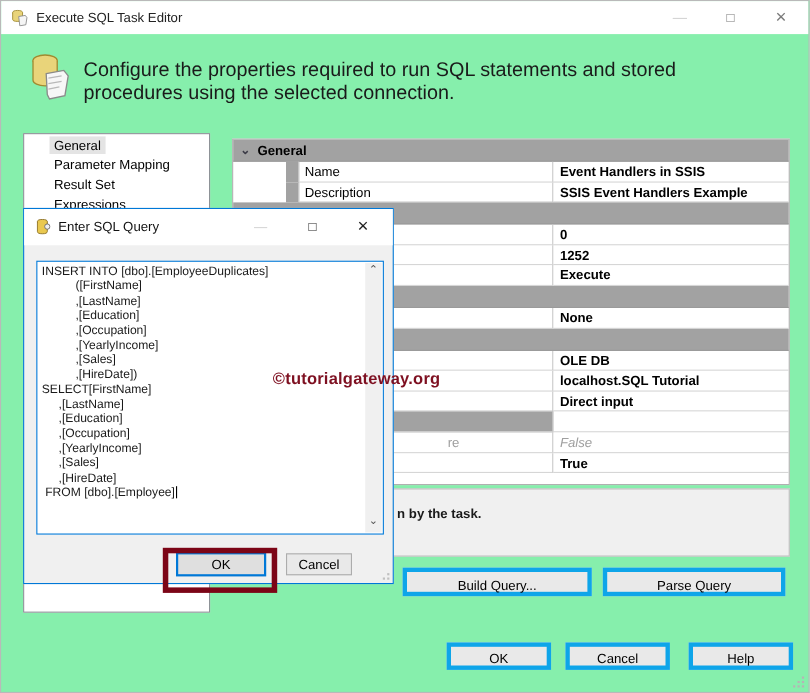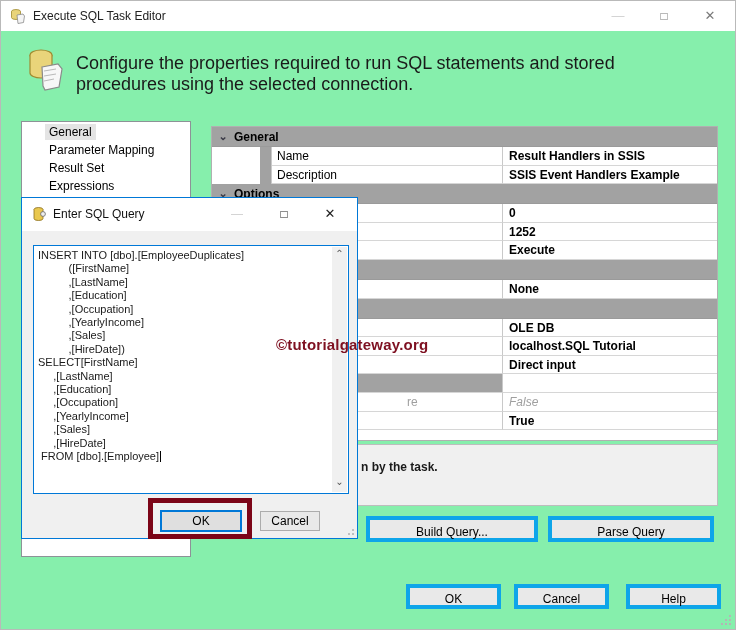--- a/index.html
+++ b/index.html
@@ -52,21 +52,21 @@
   .btn-ok-main { left:405px; top:583px; width:95px; height:25px; line-height:23px; }
   .btn-cancel-main { left:513px; top:583px; width:95px; height:25px; line-height:23px; }
   .btn-help { left:625px; top:583px; width:95px; height:25px; line-height:23px; }
 
   .grip { position:absolute; right:4px; bottom:4px; width:10px; height:10px; }
   .grip i { position:absolute; width:2px; height:2px; background:#b5b5b5; }
   .grip i:nth-child(1){right:0;bottom:0}.grip i:nth-child(2){right:4px;bottom:0}.grip i:nth-child(3){right:0;bottom:4px}
   .grip i:nth-child(4){right:8px;bottom:0}.grip i:nth-child(5){right:0;bottom:8px}.grip i:nth-child(6){right:4px;bottom:4px}
 
   
-  .popup { position:absolute; left:20px; top:196px; width:337px; height:342px; background:#f0f0f0; border:1px solid #0078d7; z-index:50; }
+  .popup { position:absolute; left:20px; top:188px; width:337px; height:342px; background:#f0f0f0; border:1px solid #0078d7; z-index:50; }
   .popup .ptitlebar { position:absolute; left:0; top:0; width:100%; height:33px; background:#fff; }
   .popup .picon { position:absolute; left:11px; top:9px; width:13px; height:15px; }
   .popup .ptitle { position:absolute; left:31px; top:9px; font-size:12px; color:#111; }
   .pcap { position:absolute; top:1px; width:30px; height:30px; text-align:center; line-height:30px; color:#222; font-size:12px; }
   .pcap-min { left:200px; color:#cfcfcf; }
   .pcap-max { left:247px; }
   .pcap-close { left:293px; font-size:13px; }
 
   .sqlbox { position:absolute; left:11px; top:47px; width:316px; height:249px; background:#fff; border:1px solid #0078d7; overflow:hidden; }
   .sqltext { position:absolute; left:4px; top:3px; right:17px; font-size:11px; line-height:13.4px; color:#1a1a1a; }
@@ -79,21 +79,21 @@
 
   .btn-ok-popup { position:absolute; left:138px; top:312px; width:82px; height:22px; background:#dfdfdf; border:2px solid #0078d7; text-align:center; line-height:18px; font-size:12px; }
   .btn-cancel-popup { position:absolute; left:238px; top:313px; width:60px; height:20px; background:#e9e9e9; border:1px solid #acacac; text-align:center; line-height:18px; font-size:12px; }
 
   .pgrip { position:absolute; right:3px; bottom:3px; width:9px; height:9px; }
   .pgrip i { position:absolute; width:2px; height:2px; background:#c0c0c0; }
   .pgrip i:nth-child(1){right:0;bottom:0}.pgrip i:nth-child(2){right:4px;bottom:0}.pgrip i:nth-child(3){right:0;bottom:4px}
 
   
   .annotation { position:absolute; left:147px; top:497px; width:104px; height:41px; border:5px solid #7c0517; z-index:60; }
-  .watermark { position:absolute; left:247px; top:335px; z-index:70; font-weight:700; font-size:15px; color:#7e1021; letter-spacing:0.2px;margin-left:28px; }
+  .watermark { position:absolute; left:247px; top:335px; z-index:70; font-weight:700; font-size:15px; color:#7e1021; letter-spacing:0.2px; }
 </style>
 </head>
 <body>
 
 <div id="window">
 
   <div class="titlebar">
     <svg class="app-icon" viewBox="0 0 16 16">
       <ellipse cx="6" cy="3.5" rx="4.5" ry="2" fill="#e9d47a" stroke="#a08a30" stroke-width="0.8"></ellipse>
       <path d="M1.5 3.5 v6 a4.5 2 0 0 0 9 0 v-6" fill="#e9d47a" stroke="#a08a30" stroke-width="0.8"></path>
@@ -121,21 +121,21 @@
   </div>
 
   <div class="grid">
     <div class="prow group">
       <span class="chev">⌄</span>
       <span class="glabel">General</span>
     </div>
     <div class="prow item">
       <span class="indent"></span>
       <span class="lcell">Name</span>
-      <span class="vcell">Result Handlers in SSIS</span>
+      <span class="vcell">Event Handlers in SSIS</span>
     </div>
     <div class="prow item">
       <span class="indent"></span>
       <span class="lcell">Description</span>
       <span class="vcell">SSIS Event Handlers Example</span>
     </div>
     <div class="prow group">
       <span class="chev">⌄</span>
       <span class="glabel">Options</span>
     </div>

